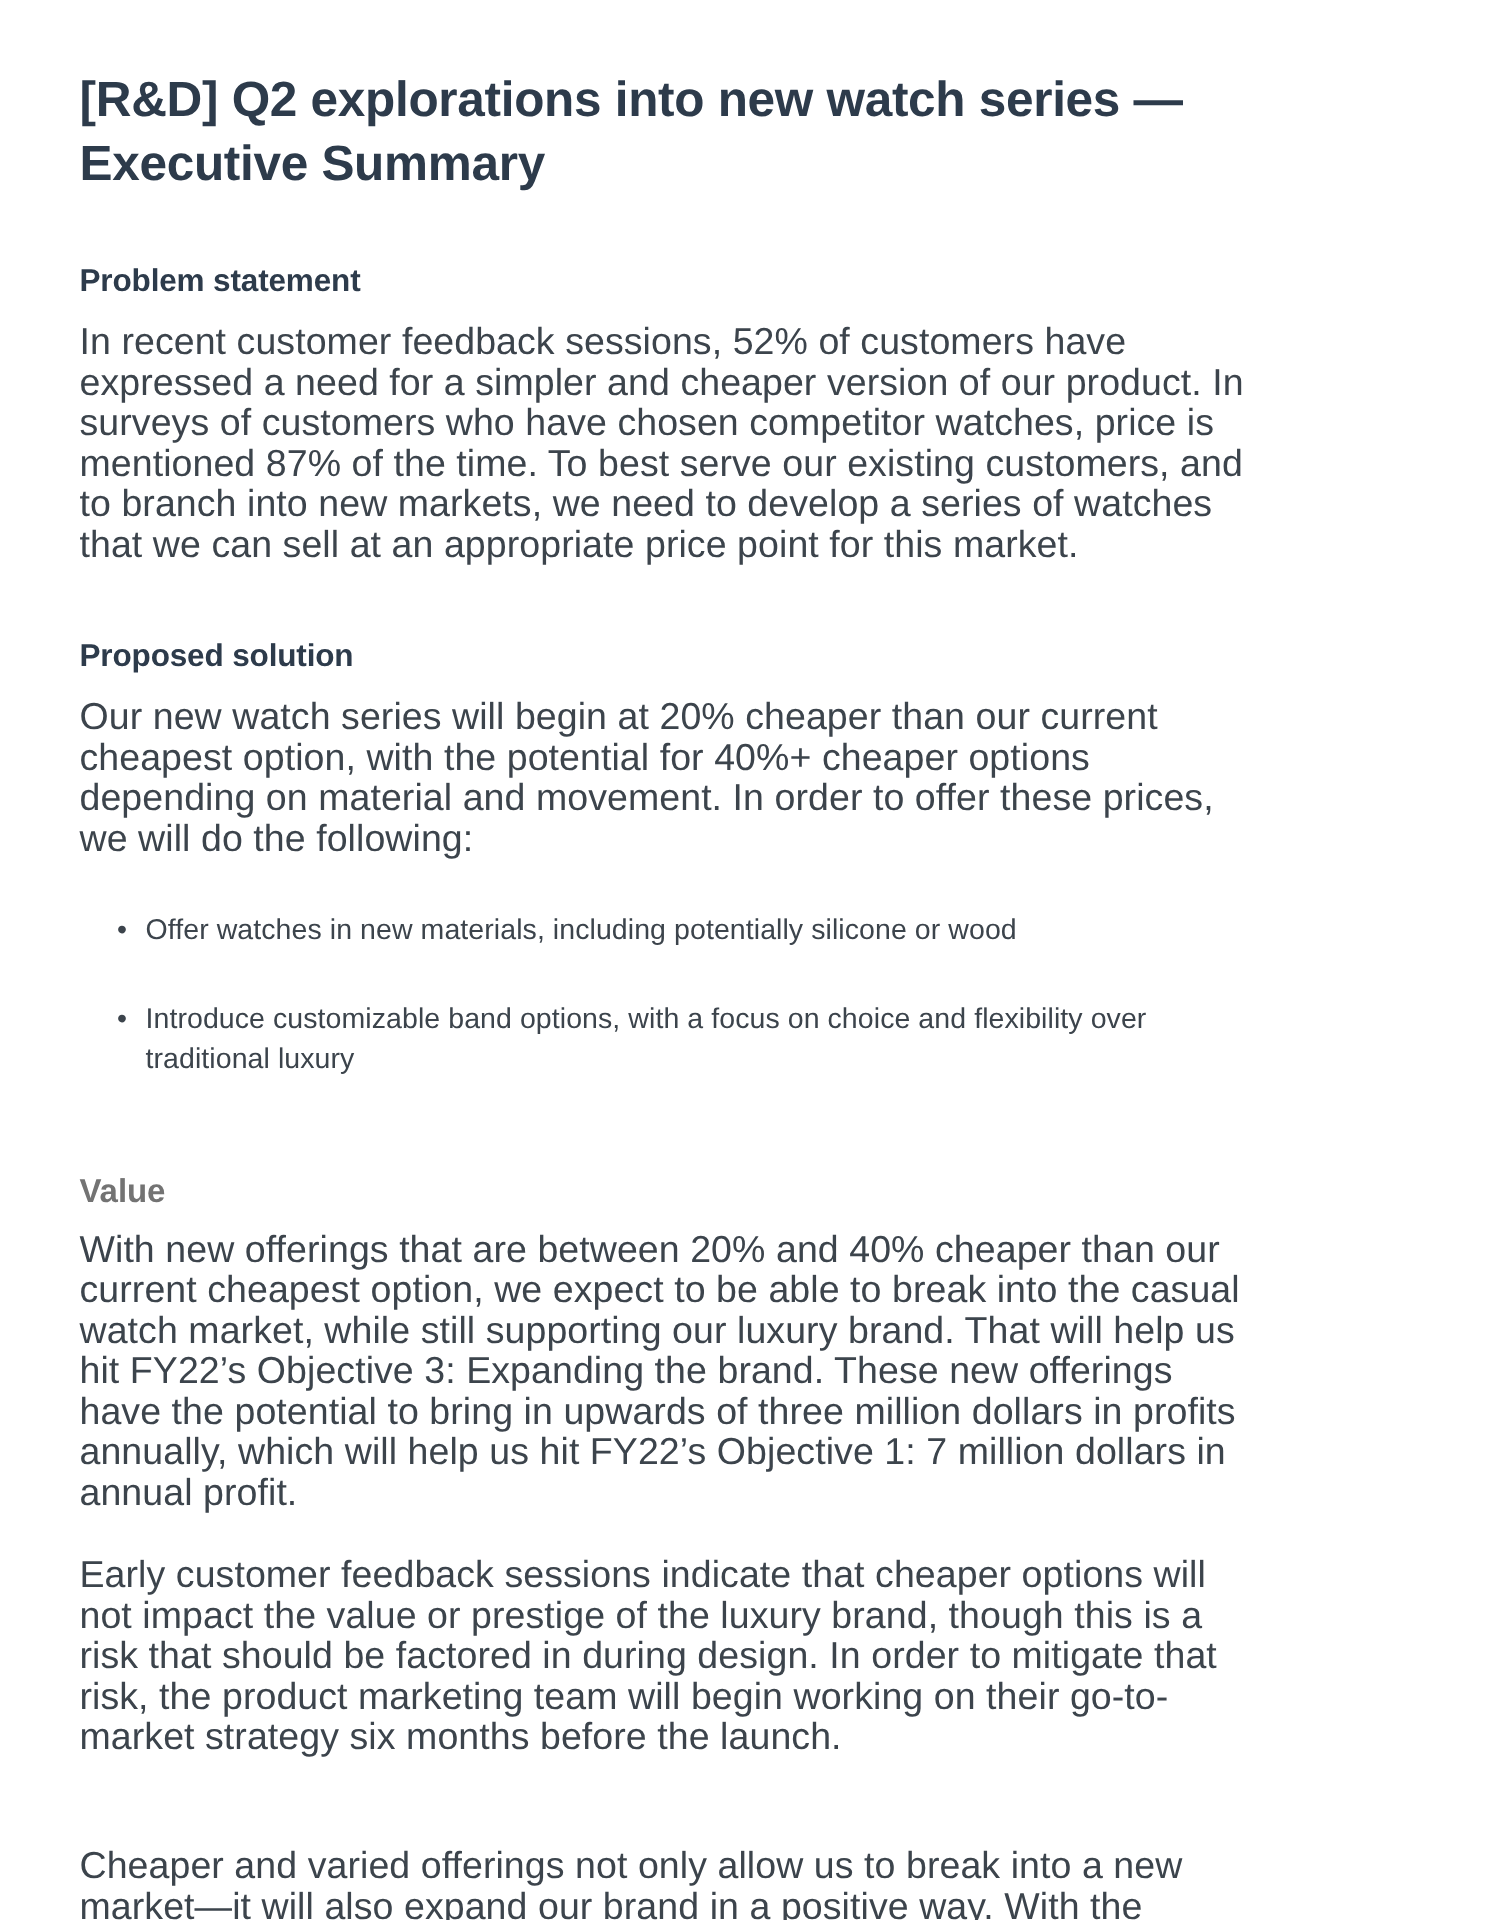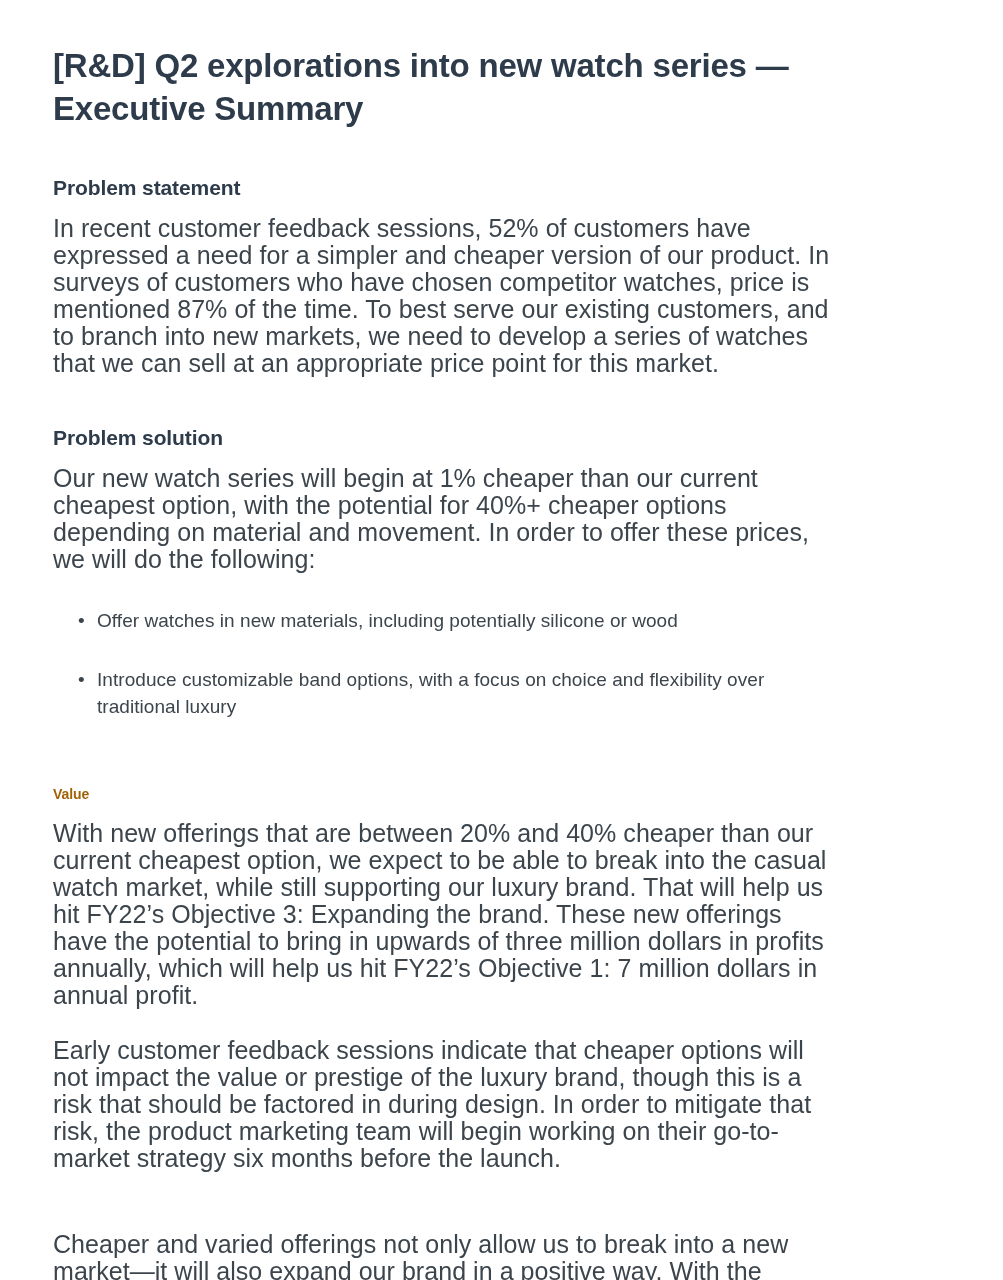--- a/index.html
+++ b/index.html
@@ -30,24 +30,24 @@
   }
   h2.section-heading {
     font-size: 21px;
     line-height: 34px;
     font-weight: bold;
     color: #2d3b4b;
     letter-spacing: -0.1px;
     margin: 0;
   }
   h3.sub-heading {
-    font-size: 14px;
+    font-size: 22px;
     line-height: 28px;
     font-weight: bold;
-    color: #a16207;
+    color: #737373;
     letter-spacing: -0.05px;
     margin: 0;
   }
   p.body-text {
     font-size: 25px;
     line-height: 27px;
     color: #3c444c;
     margin: 0;
     max-width: 900px;
     letter-spacing: 0.05px;
@@ -99,23 +99,23 @@
   <h1 class="doc-title">[R&amp;D] Q2 explorations into new watch series — Executive Summary</h1>
 
   <div class="sp-title-to-h2"></div>
 
   <h2 class="section-heading">Problem statement</h2>
   <div class="sp-h2-to-p"></div>
   <p class="body-text">In recent customer feedback sessions, 52% of customers have expressed a need for a simpler and cheaper version of our product. In surveys of customers who have chosen competitor watches, price is mentioned 87% of the time. To best serve our existing customers, and to branch into new markets, we need to develop a series of watches that we can sell at an appropriate price point for this market.</p>
 
   <div class="sp-p-to-h2"></div>
 
-  <h2 class="section-heading">Problem solution</h2>
+  <h2 class="section-heading">Proposed solution</h2>
   <div class="sp-h2-to-p"></div>
-  <p class="body-text">Our new watch series will begin at 1% cheaper than our current cheapest option, with the potential for 40%+ cheaper options depending on material and movement. In order to offer these prices, we will do the following:</p>
+  <p class="body-text">Our new watch series will begin at 20% cheaper than our current cheapest option, with the potential for 40%+ cheaper options depending on material and movement. In order to offer these prices, we will do the following:</p>
 
   <div class="sp-p-to-ul"></div>
 
   <ul class="bullet-list">
     <li>Offer watches in new materials, including potentially silicone or wood</li>
     <li>Introduce customizable band options, with a focus on choice and flexibility over traditional luxury</li>
   </ul>
 
   <div class="sp-ul-to-p"></div>
 

